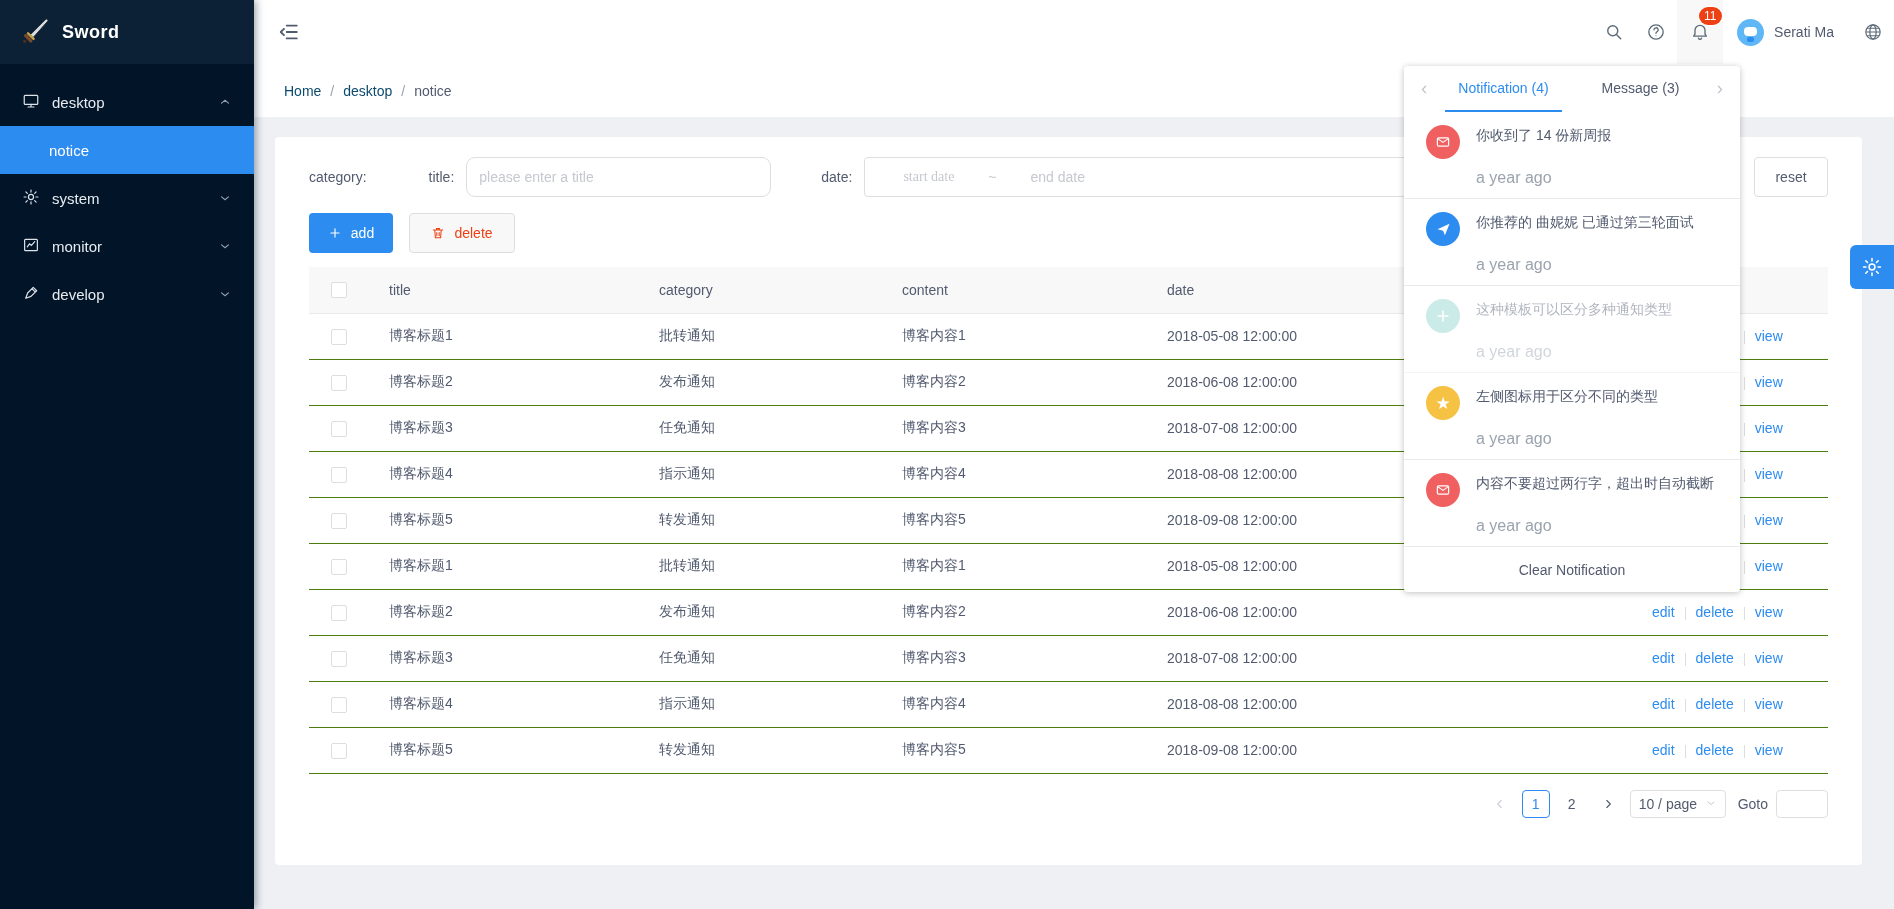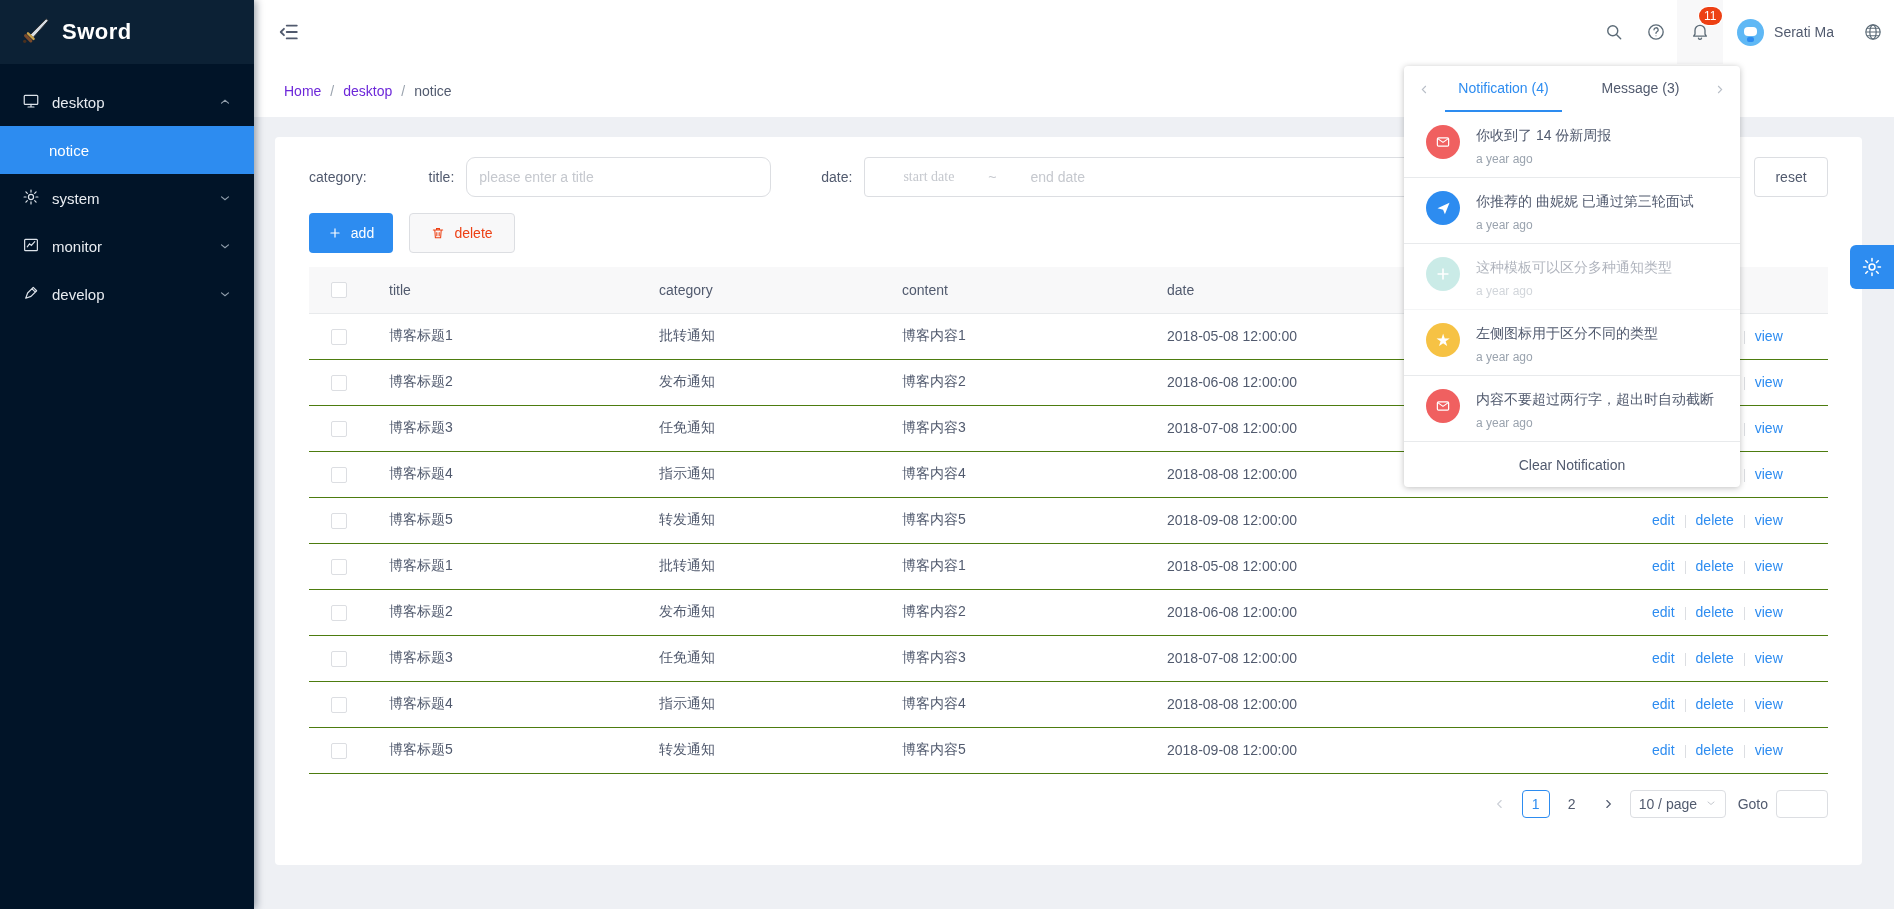--- a/index.html
+++ b/index.html
@@ -3,42 +3,42 @@
 <meta charset="utf-8">
 <style>
   * { margin:0; padding:0; box-sizing:border-box; }
   html,body { width:1894px; height:909px; }
   body { font-family:"Liberation Sans","DejaVu Sans",sans-serif; font-size:14px; color:#515a6e; background:#eef0f4; }
   .app { width:1894px; height:909px; position:relative; display:flex; overflow:hidden; background:#eef0f4; }
 
   
   .sidebar { width:254px; min-width:254px; background:#011428; box-shadow:2px 0 8px rgba(0,21,41,.4); z-index:5; }
   .logo { height:64px; background:#0c2135; display:flex; align-items:center; padding-left:20px; gap:12px; }
-  .logo-text { color:#fff; font-size:22px; font-weight:700; letter-spacing:.5px; }
+  .logo-text { color:#fff; font-size:18px; font-weight:700; letter-spacing:.5px; }
   .menu { padding-top:14px; }
   .menu-item { height:48px; display:flex; align-items:center; padding:0 22px; color:#e8ecf1; font-size:15px; cursor:pointer; }
   .mi-label { margin-left:12px; flex:1; }
   .chev { color:#93a0ae; display:flex; }
   .submenu-item { height:48px; display:flex; align-items:center; padding-left:49px; font-size:15px; color:#e8ecf1; cursor:pointer; }
   .submenu-item.active { background:#2d8cf0; color:#fff; }
 
   
   .main { flex:1; display:flex; flex-direction:column; min-width:0; }
   .topbar { height:64px; background:#fff; display:flex; align-items:center; padding-left:24px; }
   .collapse-btn { display:flex; cursor:pointer; }
   .topbar-right { margin-left:auto; display:flex; align-items:center; height:100%; }
   .tb-btn { width:42px; height:64px; display:flex; align-items:center; justify-content:center; cursor:pointer; }
   .bell-wrap { width:46px; background:#f8f8f9; position:relative; }
   .badge { position:absolute; top:7px; left:22px; min-width:20px; height:18px; border-radius:9px; color:#fff; font-size:12px; display:flex; align-items:center; justify-content:center; padding:0 5px; box-shadow:0 0 0 1px #fff; }
   .avatar { width:27px; height:27px; border-radius:50%; background:#5fb8f5; margin-left:14px; position:relative; overflow:hidden; cursor:pointer; }
   .avatar-face { position:absolute; left:7px; top:8px; width:13px; height:9px; background:#fff; border-radius:4px; }
   .avatar-dot { position:absolute; left:10px; top:18px; width:7px; height:5px; background:#2d8cf0; border-radius:2px; }
   .user-name { margin:0 18px 0 10px; color:#515a6e; cursor:pointer; }
   .breadcrumb-bar { height:53px; background:#fff; display:flex; align-items:center; padding-left:30px; }
-  .crumb { color:#6d28d9; cursor:pointer; }
+  .crumb { color:#0c4a6e; cursor:pointer; }
   .crumb.current { color:#515a6e; cursor:default; }
   .crumb-sep { margin:0 9px; color:#9aa3ae; }
 
   
   .content { flex:1; padding:20px 32px 4px 21px; }
   .card { background:#fff; border-radius:4px; height:728px; padding:20px 34px 0 34px; }
 
   .filter-row { display:flex; align-items:center; height:40px; }
   .group { display:flex; align-items:center; }
   .group + .group { margin-left:50px; }
@@ -82,21 +82,21 @@
   .np-tab { flex:1; text-align:center; height:46px; line-height:44px; position:relative; color:#515a6e; cursor:pointer; }
   .np-tab.active { color:#2d8cf0; }
   .np-tab.active::after { content:""; position:absolute; left:10px; right:10px; bottom:0; height:2px; background:#2d8cf0; }
   .np-chev { color:#b8bec7; display:flex; cursor:pointer; padding:0 4px; }
   .np-item { display:flex; align-items:flex-start; padding:13px 16px 11px 22px; border-bottom:1px solid #e8eaec; cursor:pointer; }
   .np-item.read { opacity:.45; }
   .np-icon { width:34px; height:34px; border-radius:50%; display:flex; align-items:center; justify-content:center; flex-shrink:0; color:#fff; }
   .np-star { font-size:17px; color:#fff; font-family:"DejaVu Sans",sans-serif; }
   .np-body { margin-left:16px; min-width:0; }
   .np-title { font-size:14px; color:#515a6e; line-height:20px; white-space:nowrap; }
-  .np-time { font-size:12px; color:#9aa3ae; margin-top:7px; }
+  .np-time { font-size:16px; color:#9aa3ae; margin-top:24px; }
   .np-footer { height:45px; display:flex; align-items:center; justify-content:center; color:#515a6e; cursor:pointer; }
 
   .float-gear { position:absolute; right:0; top:245px; width:44px; height:44px; border-radius:6px 0 0 6px; display:flex; align-items:center; justify-content:center; z-index:25; cursor:pointer; background:#2d8cf0; }
 </style>
 </head>
 <body>
 
 <div class="app">
 
   <aside class="sidebar">

